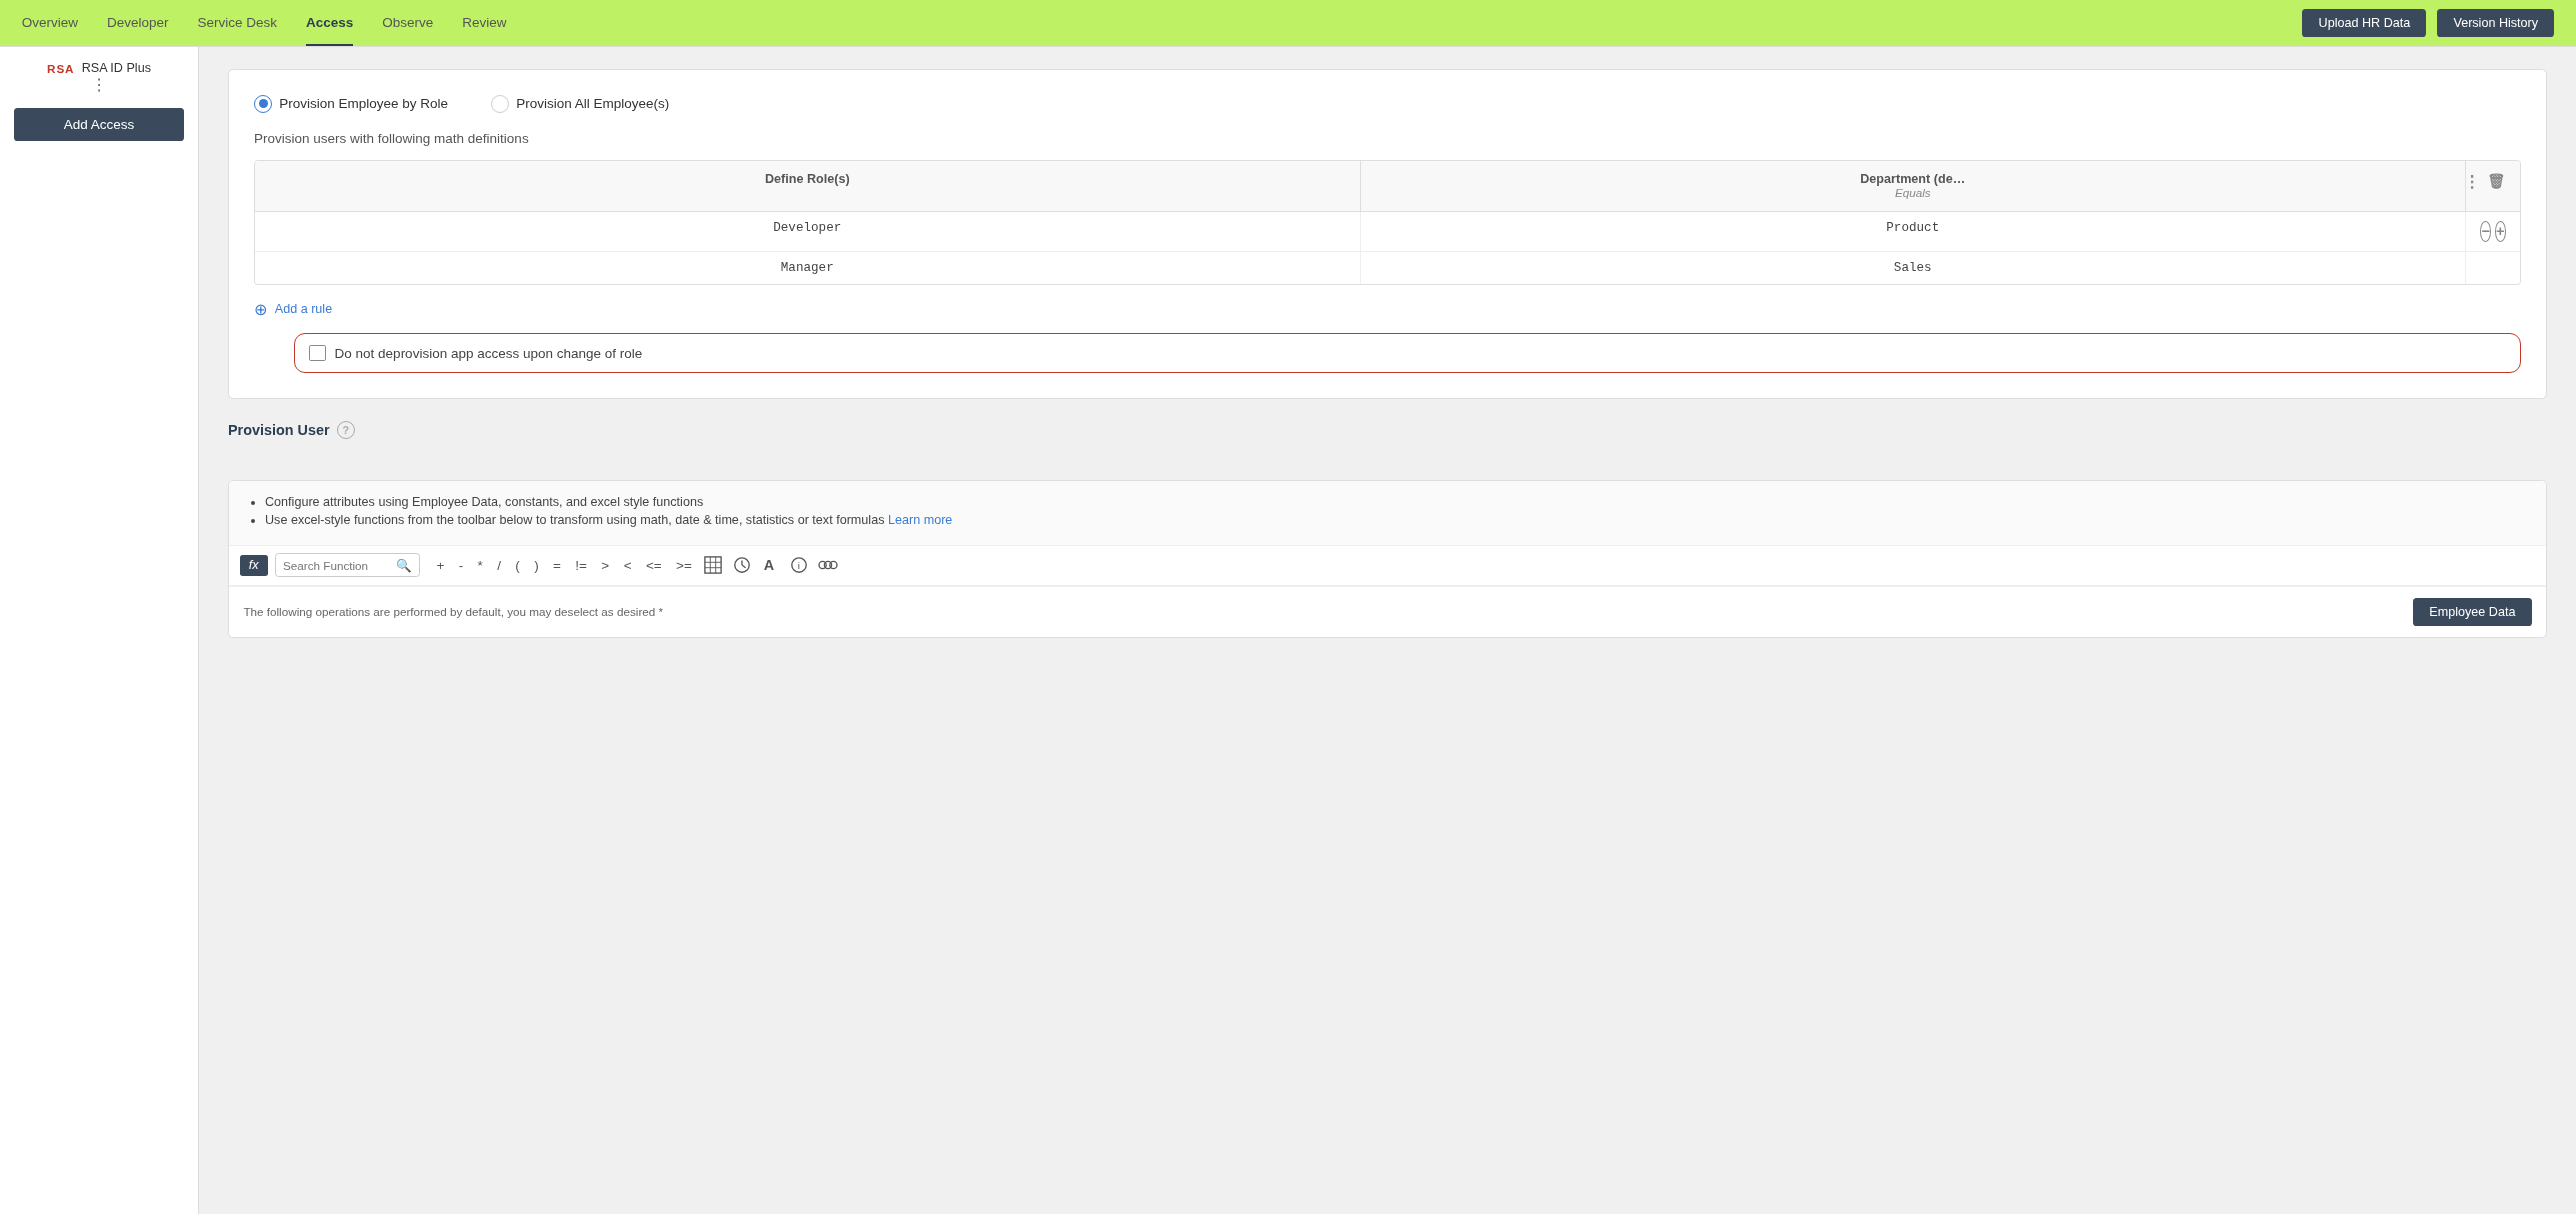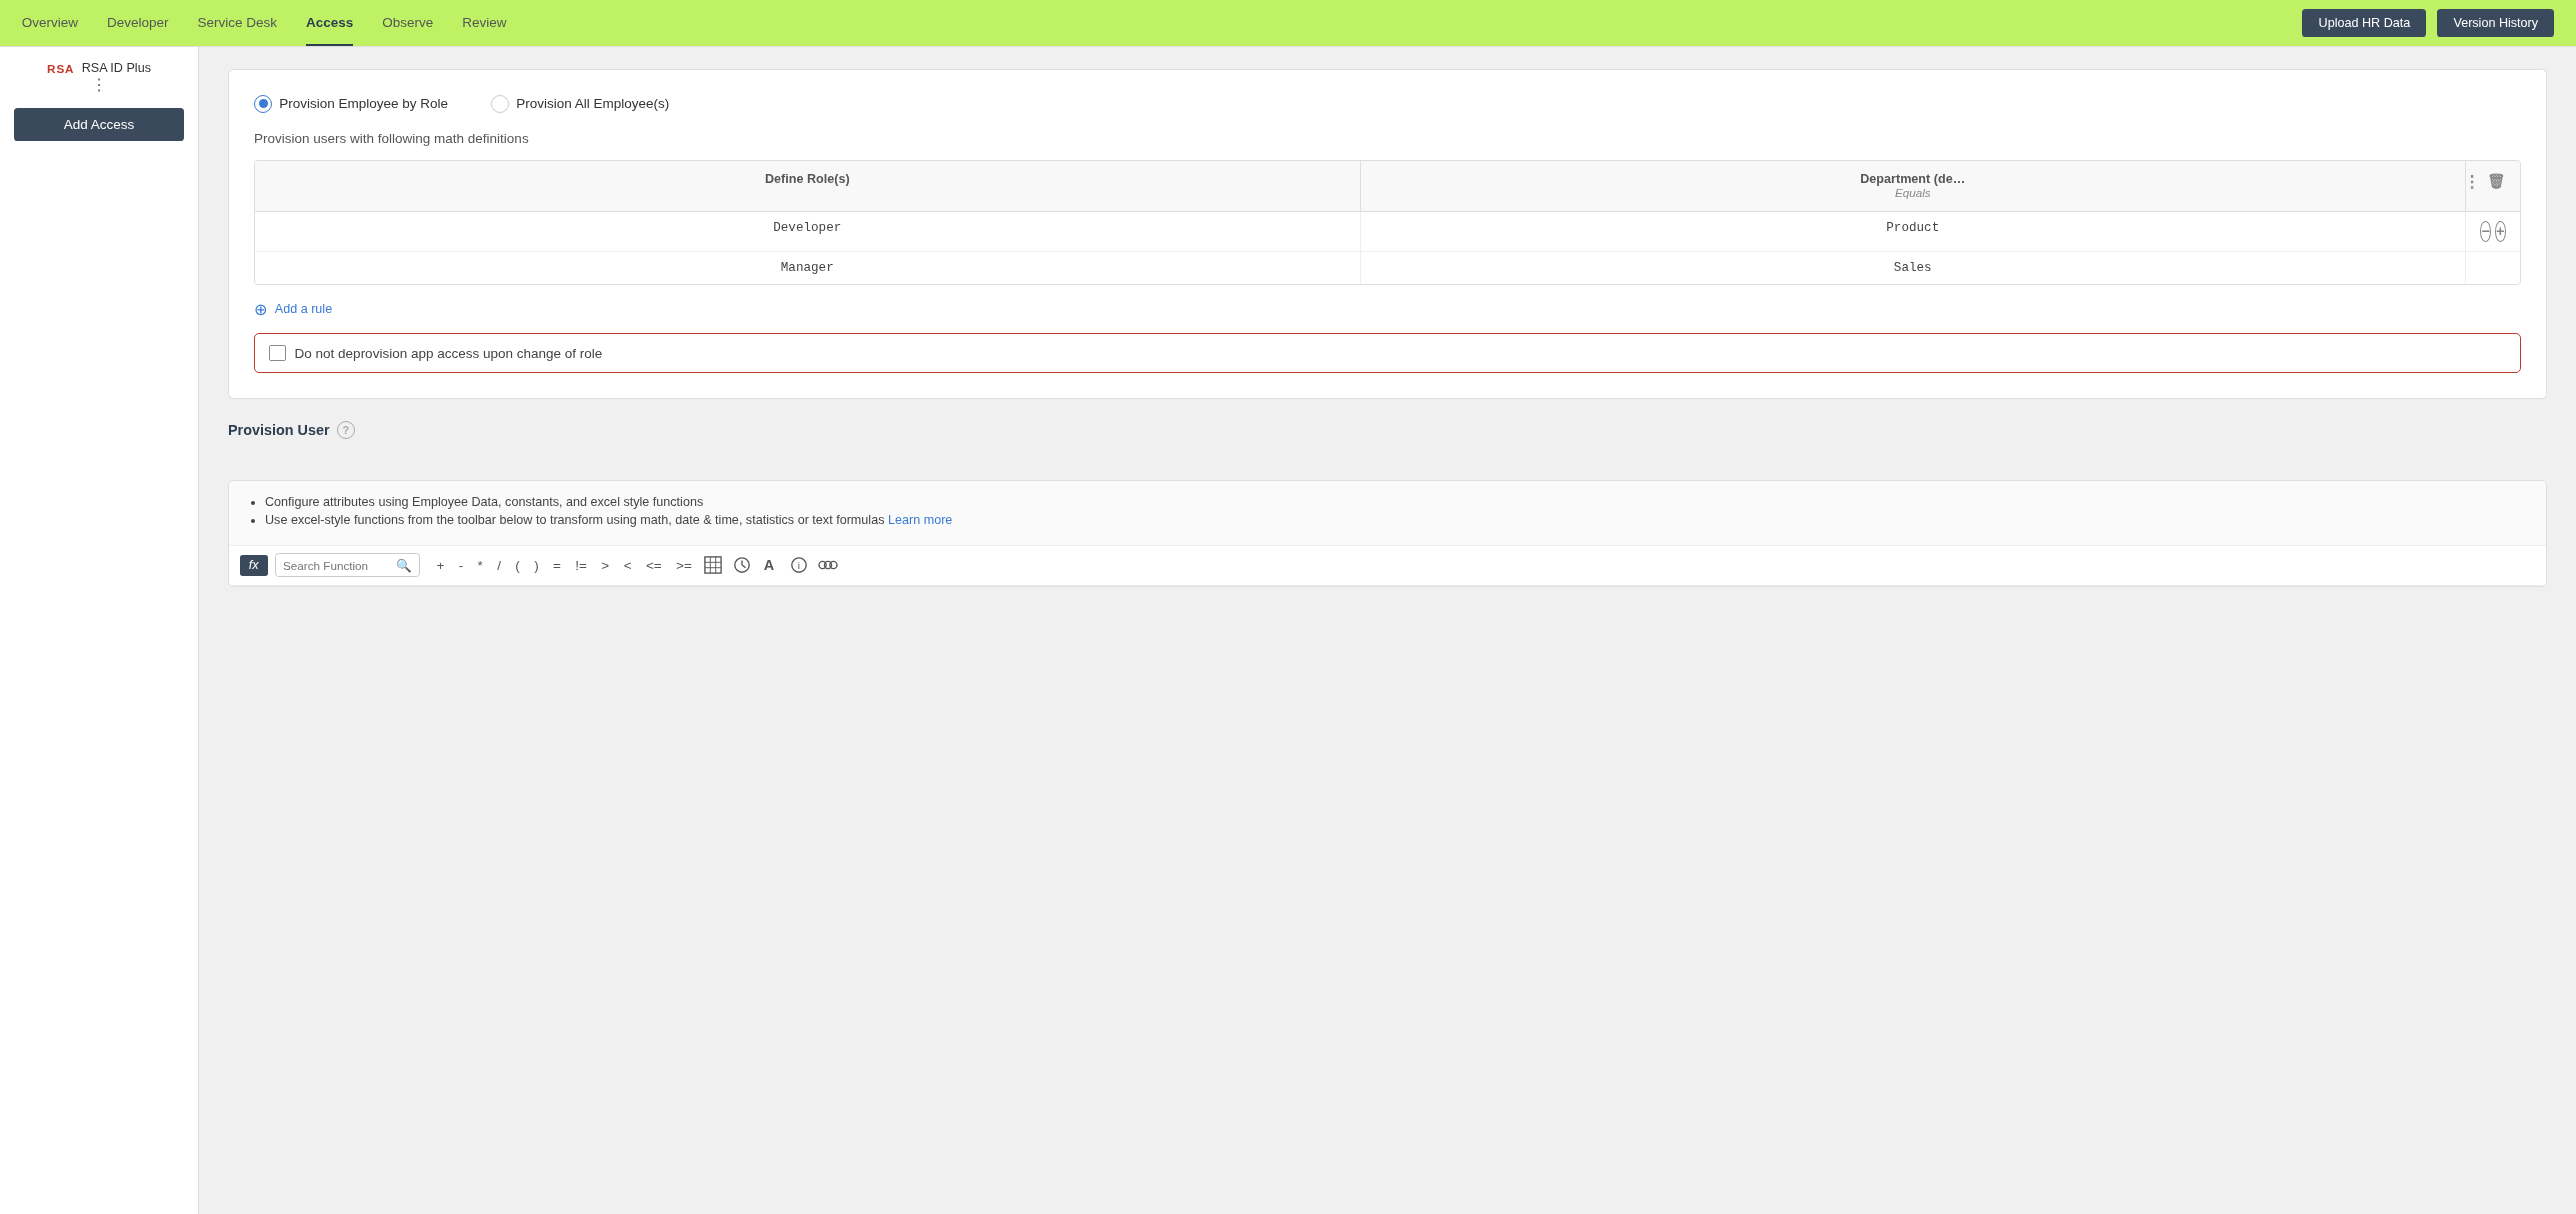--- a/index.html
+++ b/index.html
@@ -234,25 +234,26 @@
       margin-bottom: 14.4px;
       font-size: 12.6px;
     }
     .add-rule-icon {
       font-size: 16.2px;
     }
 
     
     .checkbox-area {
       border: 1.8px solid #c0392b;
-      border-radius: 5px;
+      border-radius: 11px;
       padding: 10.8px 14.4px;
       display: flex;
       align-items: center;
       gap: 9px;
+      margin-left: 40px;
     }
     .checkbox-box {
       width: 16.2px;
       height: 16.2px;
       border: 1.8px solid #888;
       border-radius: 1.8px;
       flex-shrink: 0;
       background: #fff;
       cursor: pointer;
     }
@@ -566,18 +567,22 @@
           </div>
           <div class="toolbar-icon-btn">
             <svg width="20" height="18" viewBox="0 0 22 20">
                 <circle cx="5" cy="10" r="4" fill="none" stroke="#555" stroke-width="1.5"></circle>
                 <circle cx="17" cy="10" r="4" fill="none" stroke="#555" stroke-width="1.5"></circle>
                 <circle cx="11" cy="10" r="4" fill="none" stroke="#555" stroke-width="1.5"></circle>
               </svg>
           </div>
         </div>
 
+        <div class="bottom-bar">
+          <span class="bottom-text">The following operations are performed by default, you may deselect as desired *</span>
+          <button class="employee-data-btn">Employee Data</button>
+        </div>
       </div>
     </div>
 
   </main>
 </div>
 
 
 </body></html>

